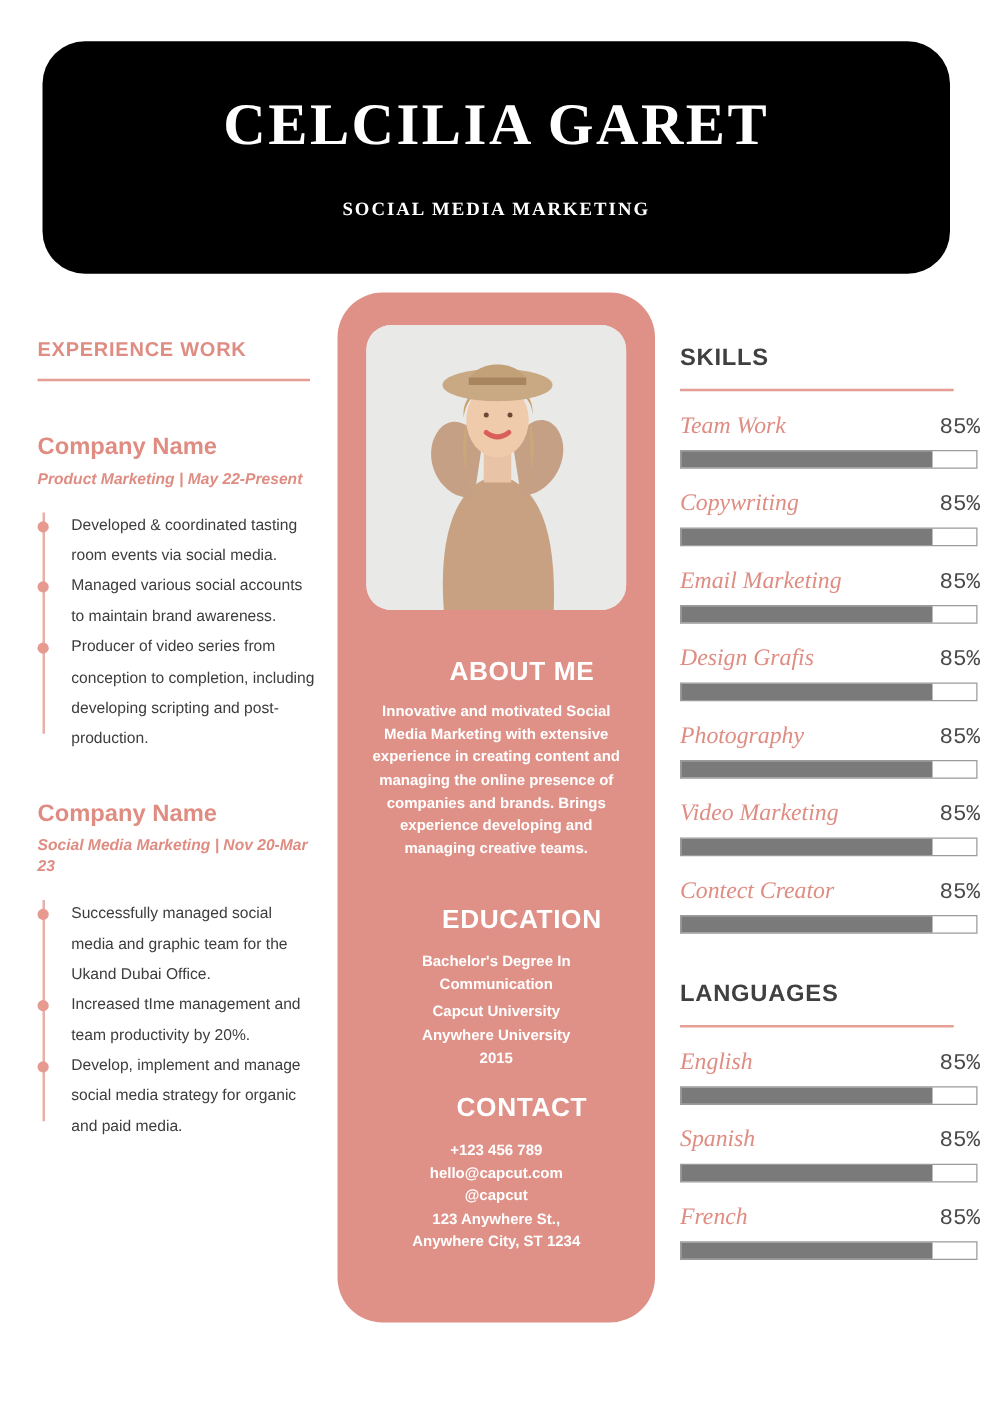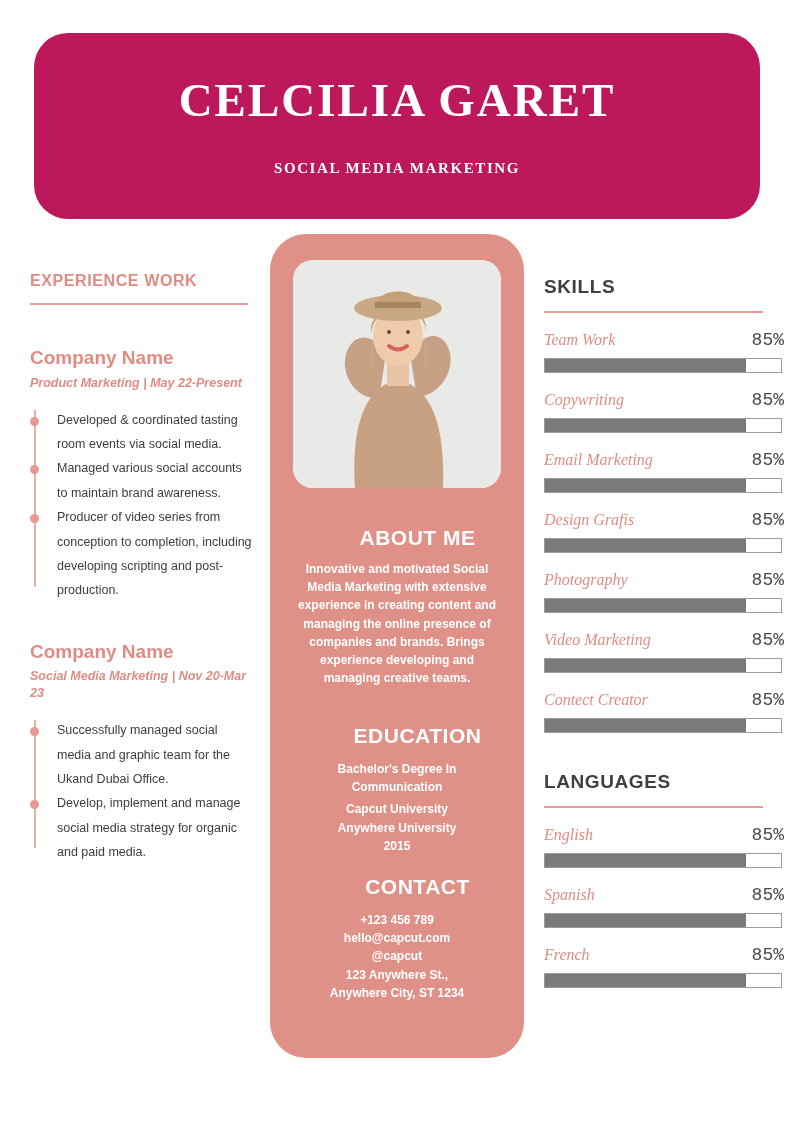--- a/index.html
+++ b/index.html
@@ -15,21 +15,21 @@
     overflow: hidden;
   }
 
   
   .header-band {
     position: absolute;
     left: 34px;
     top: 33px;
     width: 726px;
     height: 186px;
-    background: #be185d;
+    background: #000000;
     border-radius: 34px;
     display: flex;
     flex-direction: column;
     align-items: center;
     justify-content: center;
   }
   .full-name {
     font-family: "Liberation Serif", serif;
     font-weight: bold;
     font-size: 47px;
@@ -197,21 +197,21 @@
     margin-top: 17px;
   }
   .skill-head {
     display: flex;
     justify-content: space-between;
     align-items: baseline;
   }
   .skill-name {
     font-family: "Liberation Serif", serif;
     font-style: italic;
-    font-size: 16px;
+    font-size: 19px;
     color: #df8d83;
   }
   .skill-pct {
     font-family: Liberation Mono, monospace;
     font-size: 18px;
     color: #4a4a4a;
   }
   .bar-track {
     margin-top: 8px;
     width: 238px;
@@ -246,20 +246,21 @@
       <li>Managed various social accounts to maintain brand awareness.</li>
       <li>Producer of video series from conception to completion, including developing scripting and post-production.</li>
     </ul>
   </div>
 
   <div class="exp-block" style="margin-top:38px;">
     <div class="company-name">Company Name</div>
     <div class="company-role">Social Media Marketing | Nov 20-Mar 23</div>
     <ul class="bullets">
       <li>Successfully managed social media and graphic team for the Ukand Dubai Office.</li>
+      <li>Increased tIme management and team productivity by 20%.</li>
       <li>Develop, implement and manage social media strategy for organic and  paid media.</li>
     </ul>
   </div>
 </div>
 
 <div class="mid-card">
 
   <div class="photo">
     <svg width="208" height="228" viewBox="0 0 208 228">
       <rect x="0" y="0" width="208" height="228" fill="#e9e9e7"></rect>

